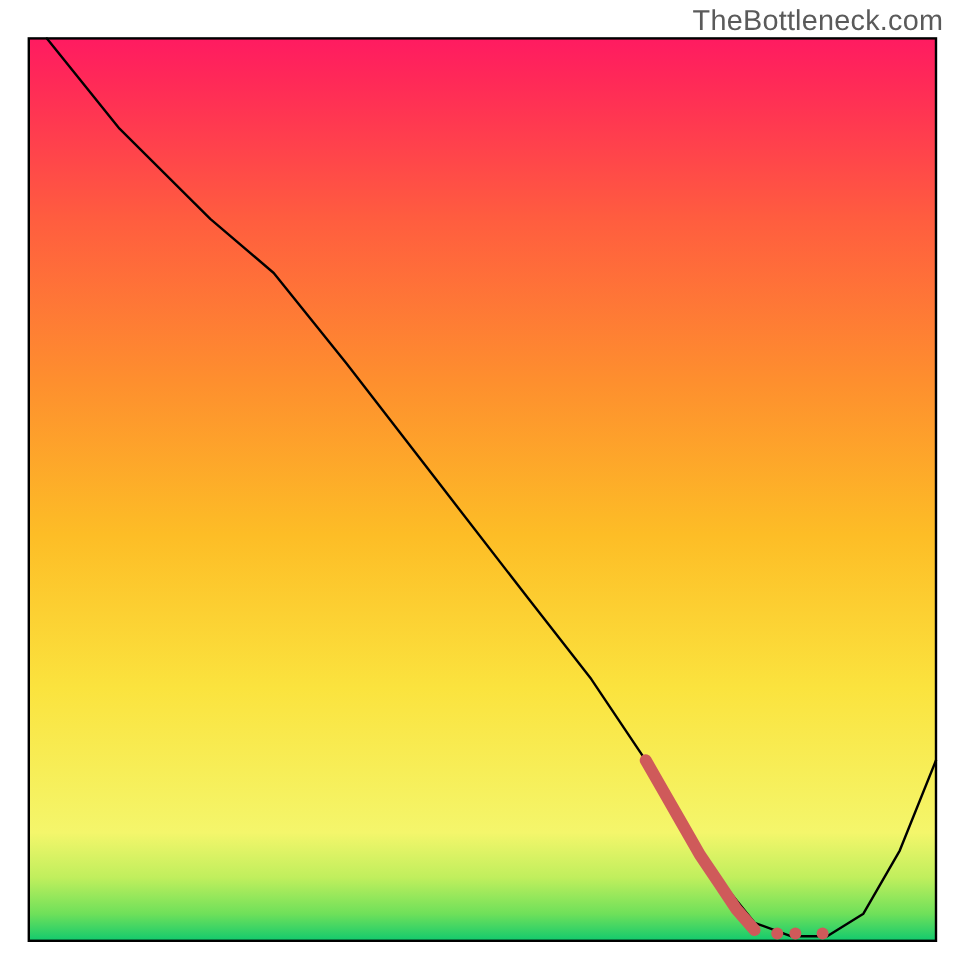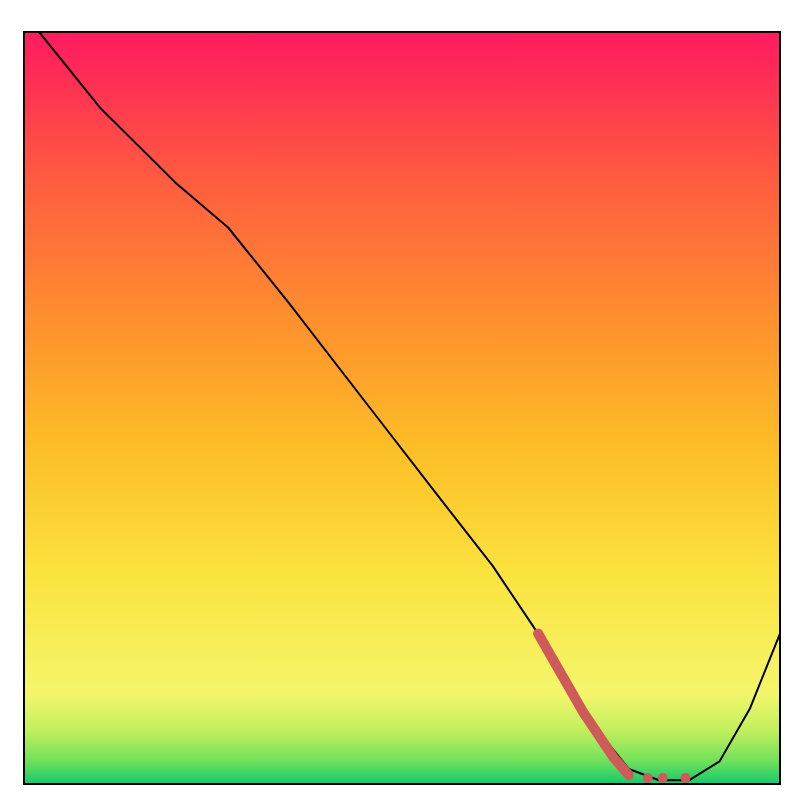--- a/index.html
+++ b/index.html
@@ -34,20 +34,21 @@
     height: 800px;
     display: block;
   }
   
 </style>
 </head>
 <body>
 
 <div class="chart-wrap">
 
+  <div class="watermark">TheBottleneck.com</div>
 
   <svg class="plot" viewBox="0 0 800 800">
     <defs>
 
       <linearGradient id="bg-grad" x1="0" y1="1" x2="0" y2="0">
 
       <stop offset="0.0%" stop-color="#12ca6e"></stop>
           <stop offset="3.0%" stop-color="#6fe05a"></stop>
           <stop offset="7.0%" stop-color="#c0ef5d"></stop>
           <stop offset="12.0%" stop-color="#f4f66b"></stop>

